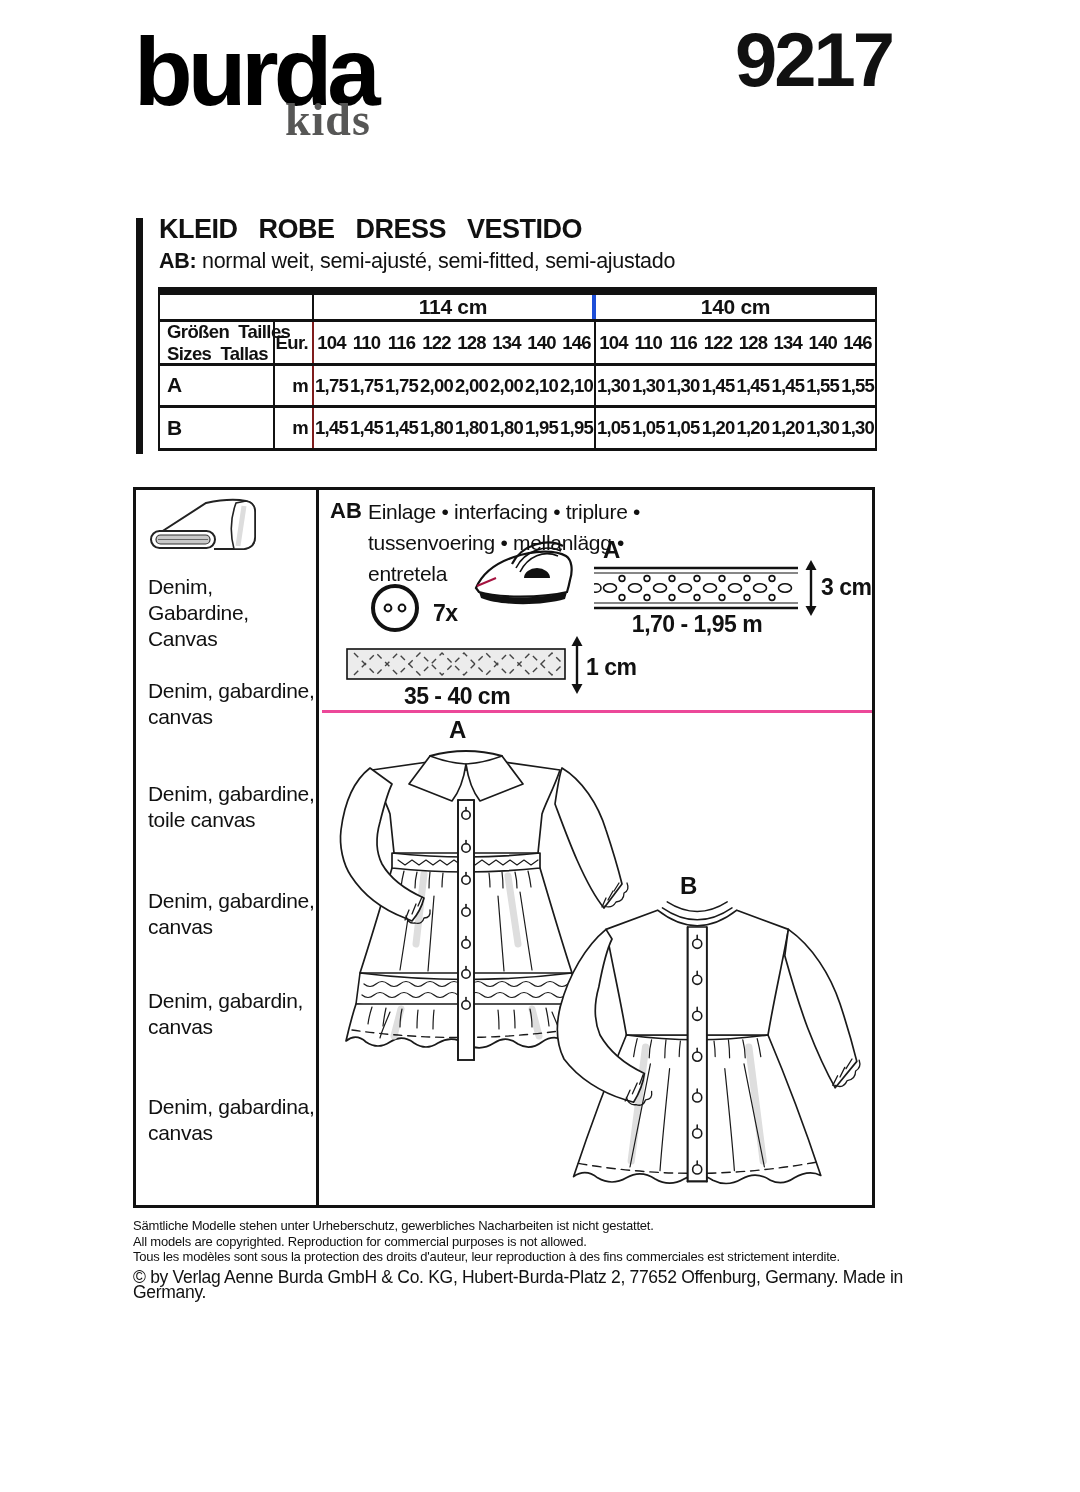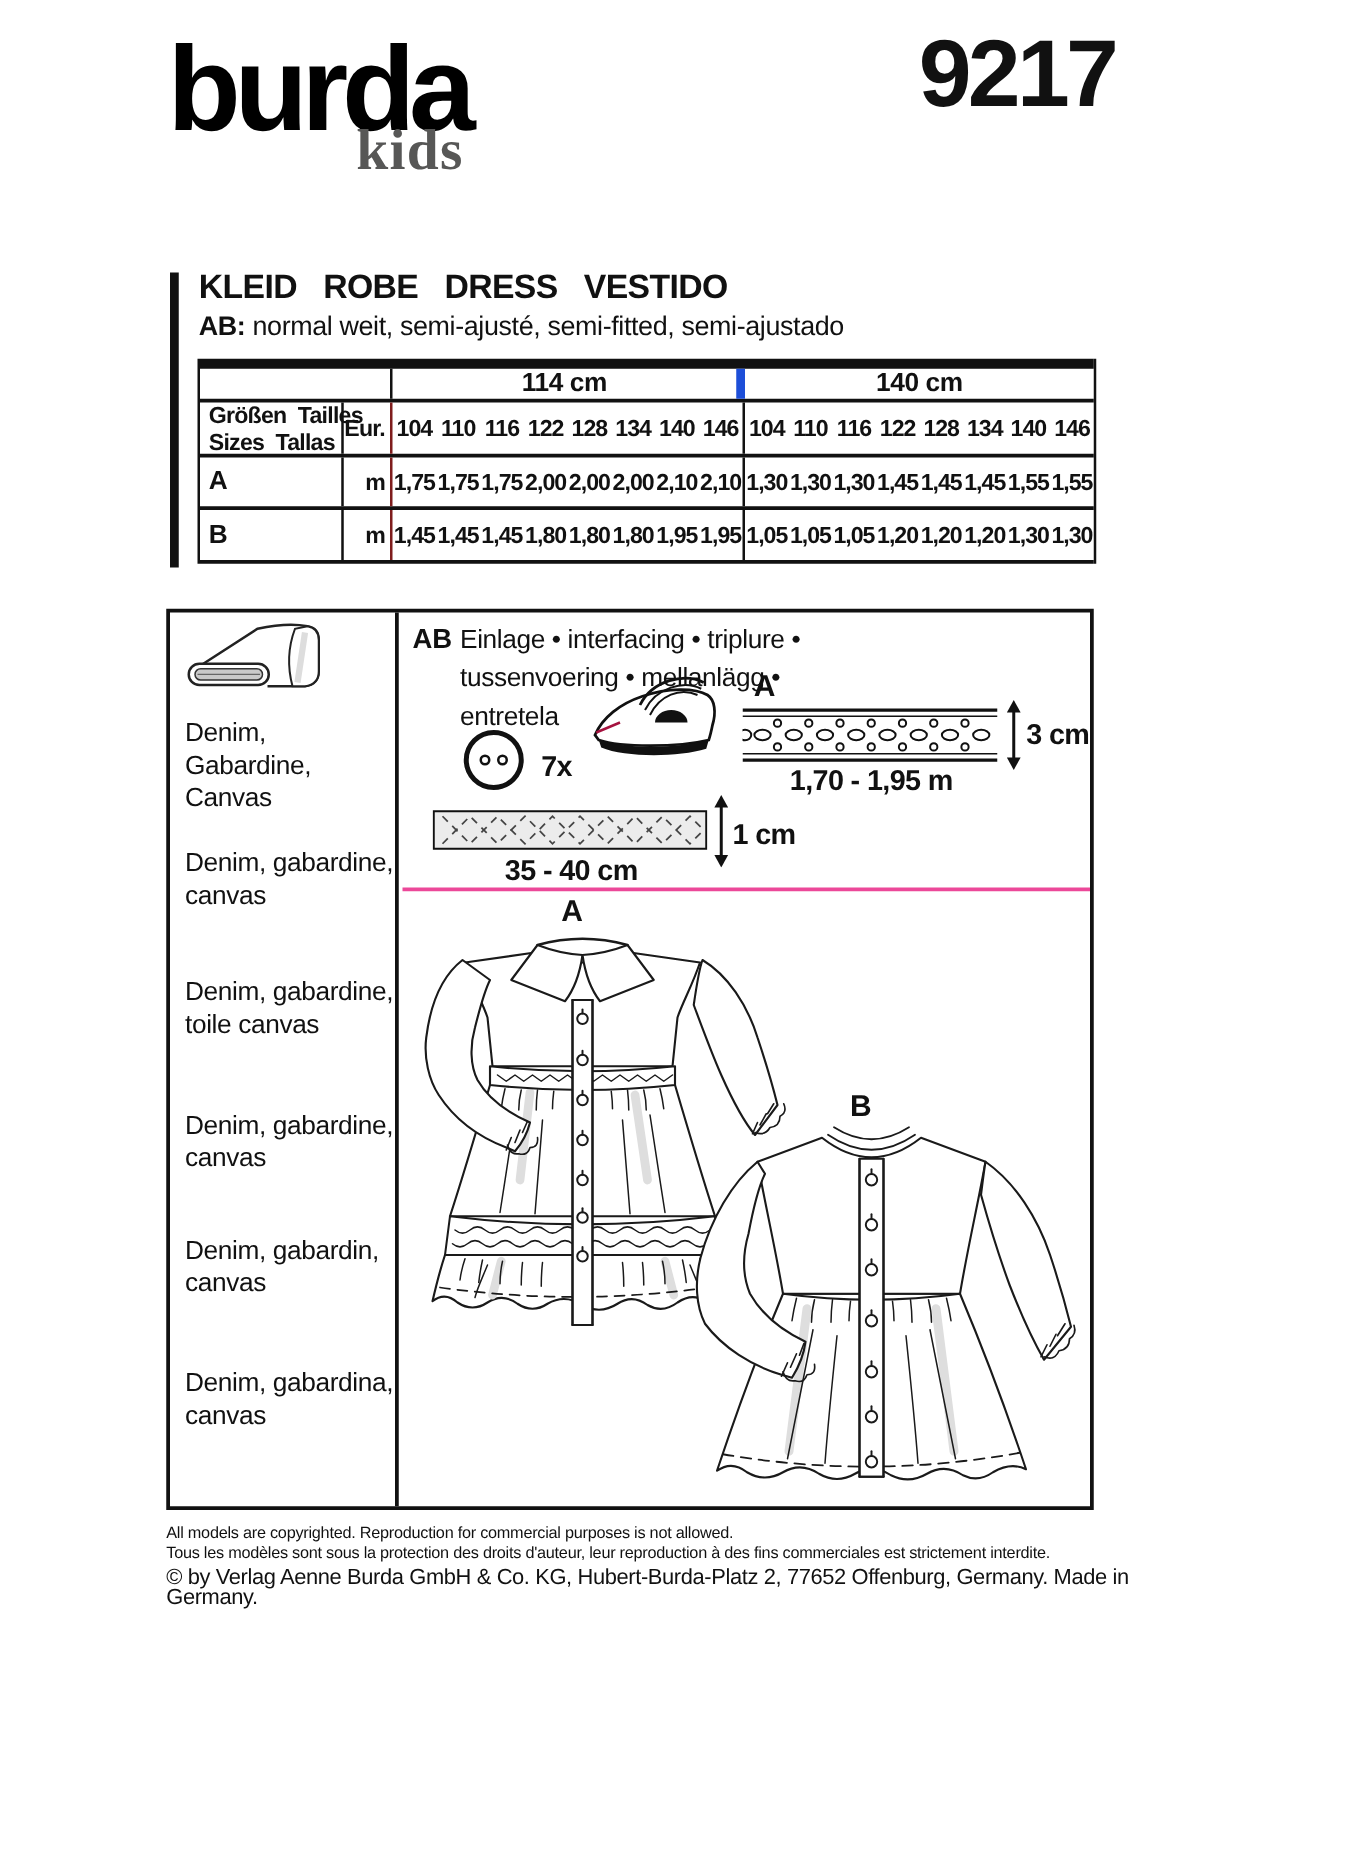--- a/index.html
+++ b/index.html
@@ -29,21 +29,21 @@
                 border-left:2px solid #111; border-right:2px solid #111; }
   .t-bar { height:8px; background:#111; }
   .t-row { display:flex; align-items:center; border-bottom:3px solid #111; }
   .t-head { height:27px; }
   .t-sizes { height:44px; }
   .t-a { height:42px; }
   .t-b { height:43px; }
   .cell { display:flex; align-items:center; height:100%; }
   .c-spacer { width:154px; border-right:2px solid #111; }
   .c-head { width:282px; justify-content:center; font-size:21px; font-weight:bold;
-            border-right:7px solid #1d4ed8; letter-spacing:-0.3px; }
+            border-right:4px solid #1d4ed8; letter-spacing:-0.3px; }
   .c-head2 { flex:1; justify-content:center; font-size:21px; font-weight:bold;
              letter-spacing:-0.3px; }
   .c-label { width:115px; border-right:2px solid #111; padding-left:7px;
              font-size:18.5px; font-weight:bold; line-height:1.15;
              letter-spacing:-0.6px; white-space:pre; }
   .c-ab { font-size:21px; }
   .c-eur { width:39px; border-right:2px solid #7f1d1d; justify-content:flex-end;
            padding-right:4px; font-size:18.5px; font-weight:bold; letter-spacing:-0.6px; }
   .c-group { width:282px; border-right:2px solid #111; }
   .c-group2 { flex:1; border-right:none; }
@@ -432,16 +432,17 @@
             <line x1="151" y1="205" x2="151" y2="208"></line>
           <circle cx="151" cy="242" r="3.8" fill="#fff"></circle>
             <line x1="151" y1="235" x2="151" y2="238"></line>
         </g>
       </g>
     </svg>
   </div>
 </div>
 
 <div class="abs legal">
+  <p>Sämtliche Modelle stehen unter Urheberschutz, gewerbliches Nacharbeiten ist nicht gestattet.</p>
   <p>All models are copyrighted. Reproduction for commercial purposes is not allowed.</p>
   <p>Tous les modèles sont sous la protection des droits d'auteur, leur reproduction à des fins commerciales est strictement interdite.</p>
   <p class="copyright">© by Verlag Aenne Burda GmbH &amp; Co. KG, Hubert-Burda-Platz 2, 77652 Offenburg, Germany. Made in Germany.</p>
 </div>
 
 </body></html>

